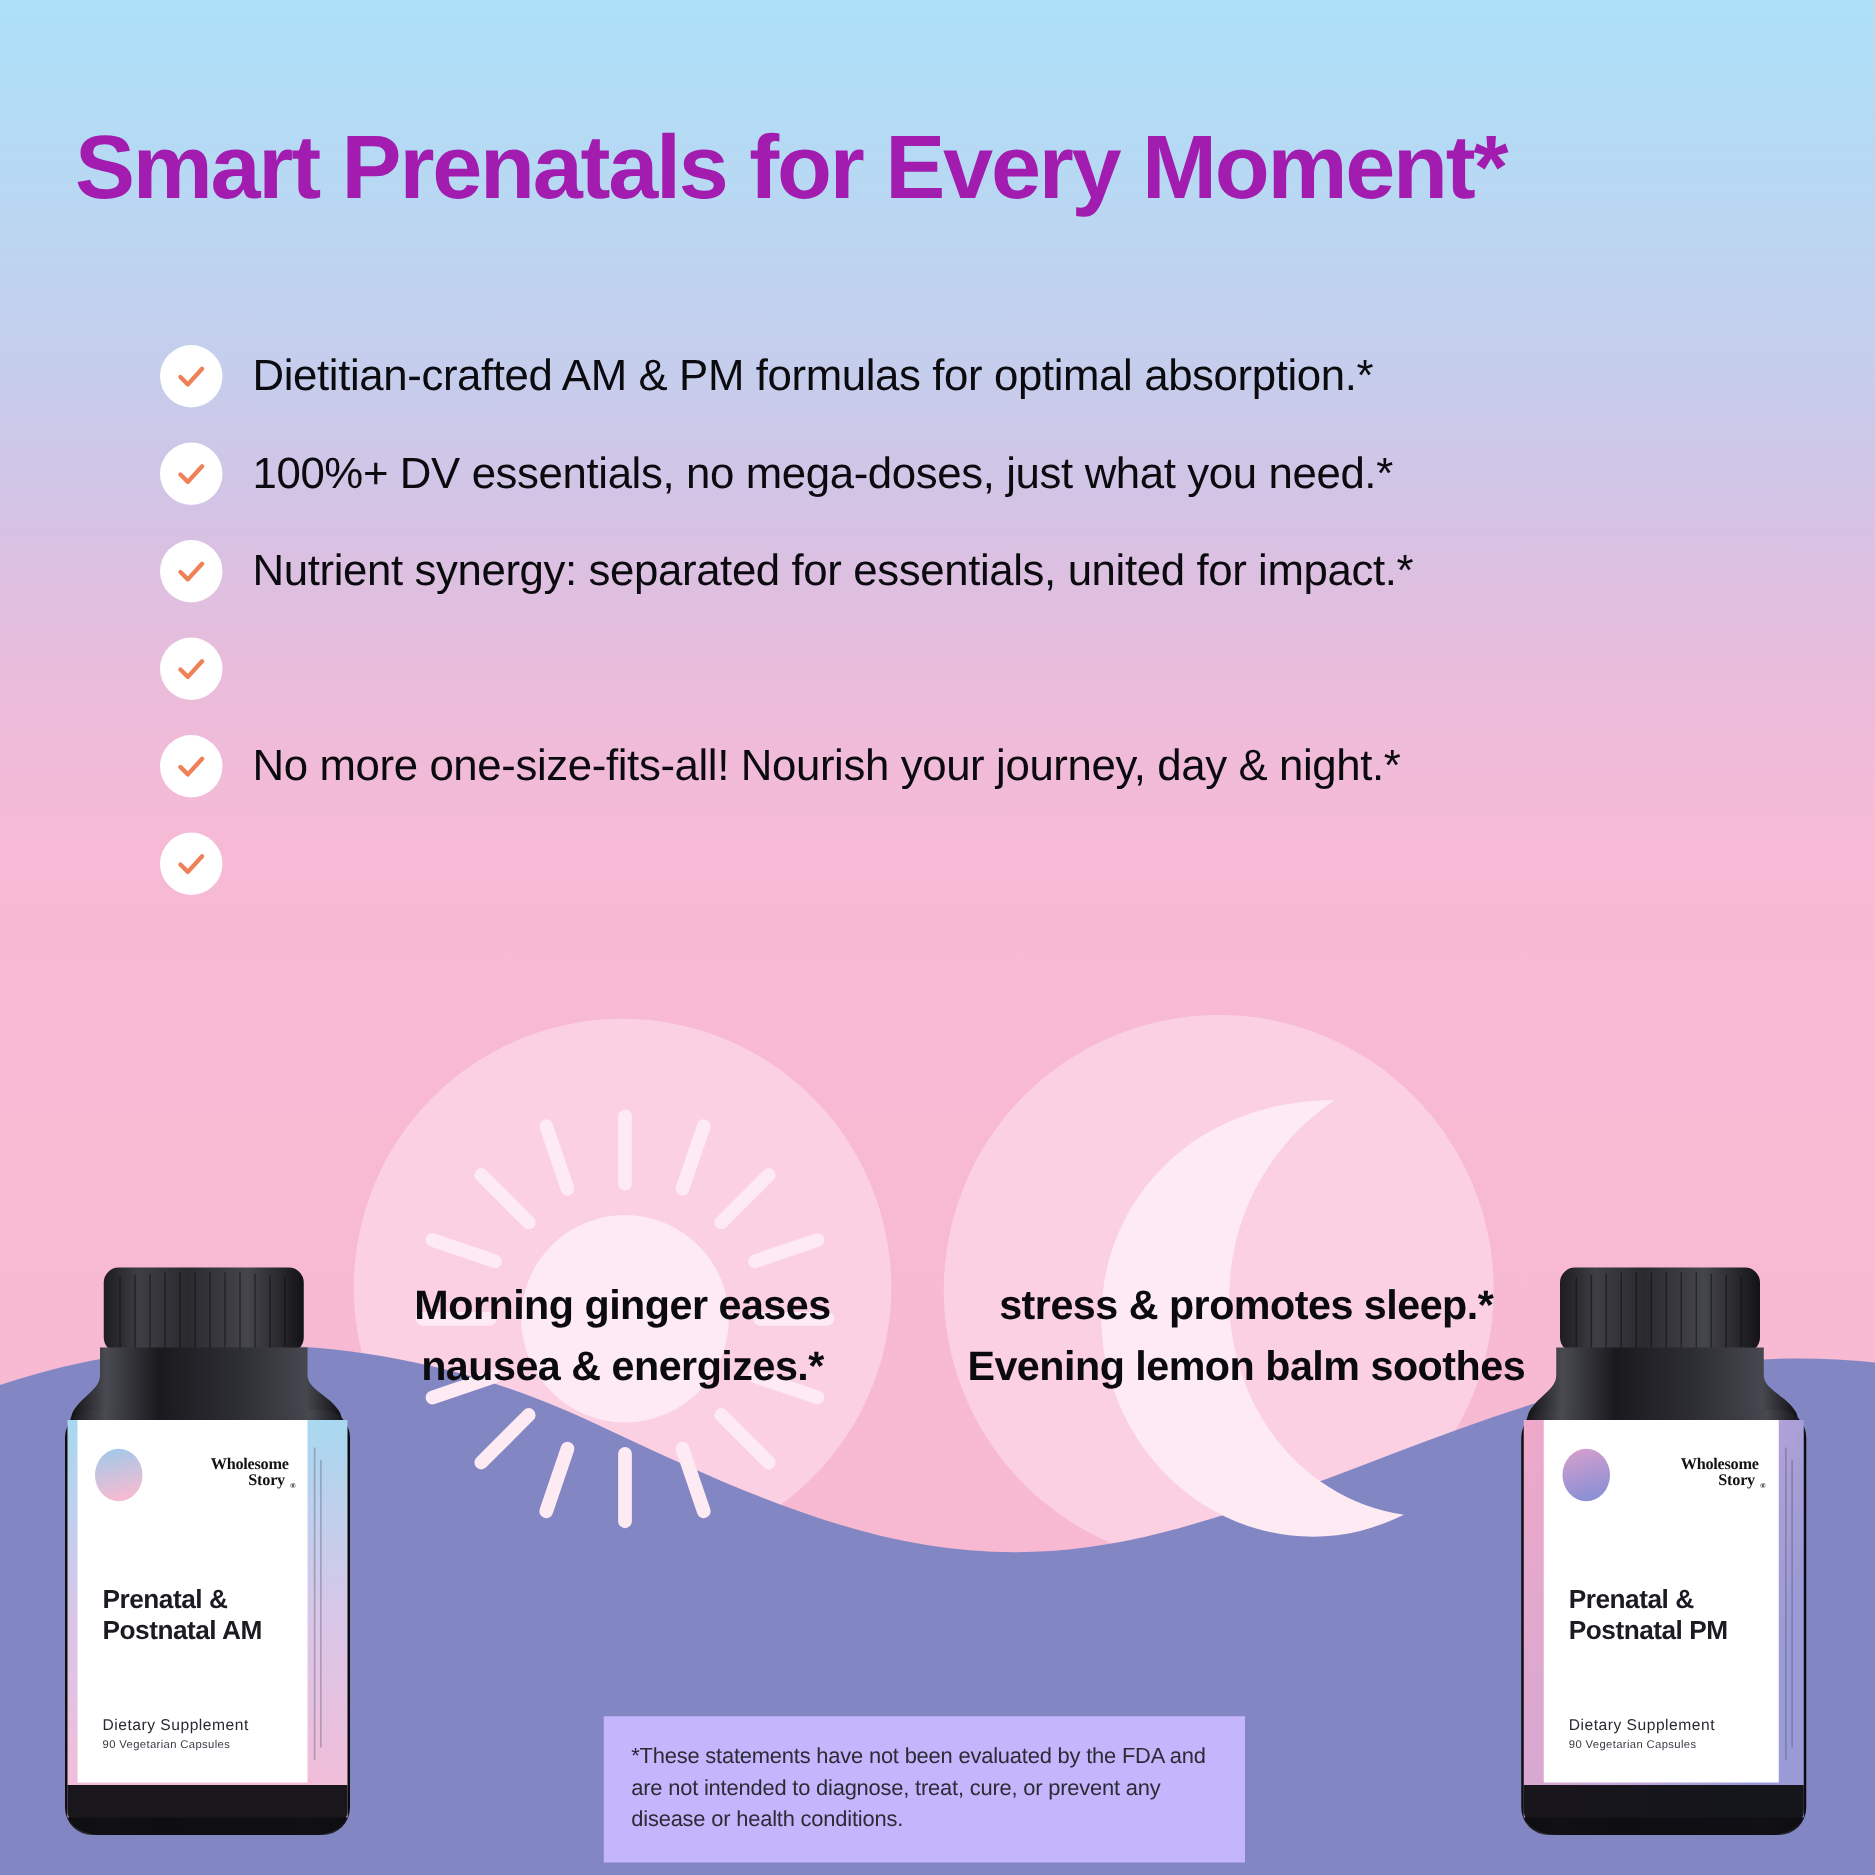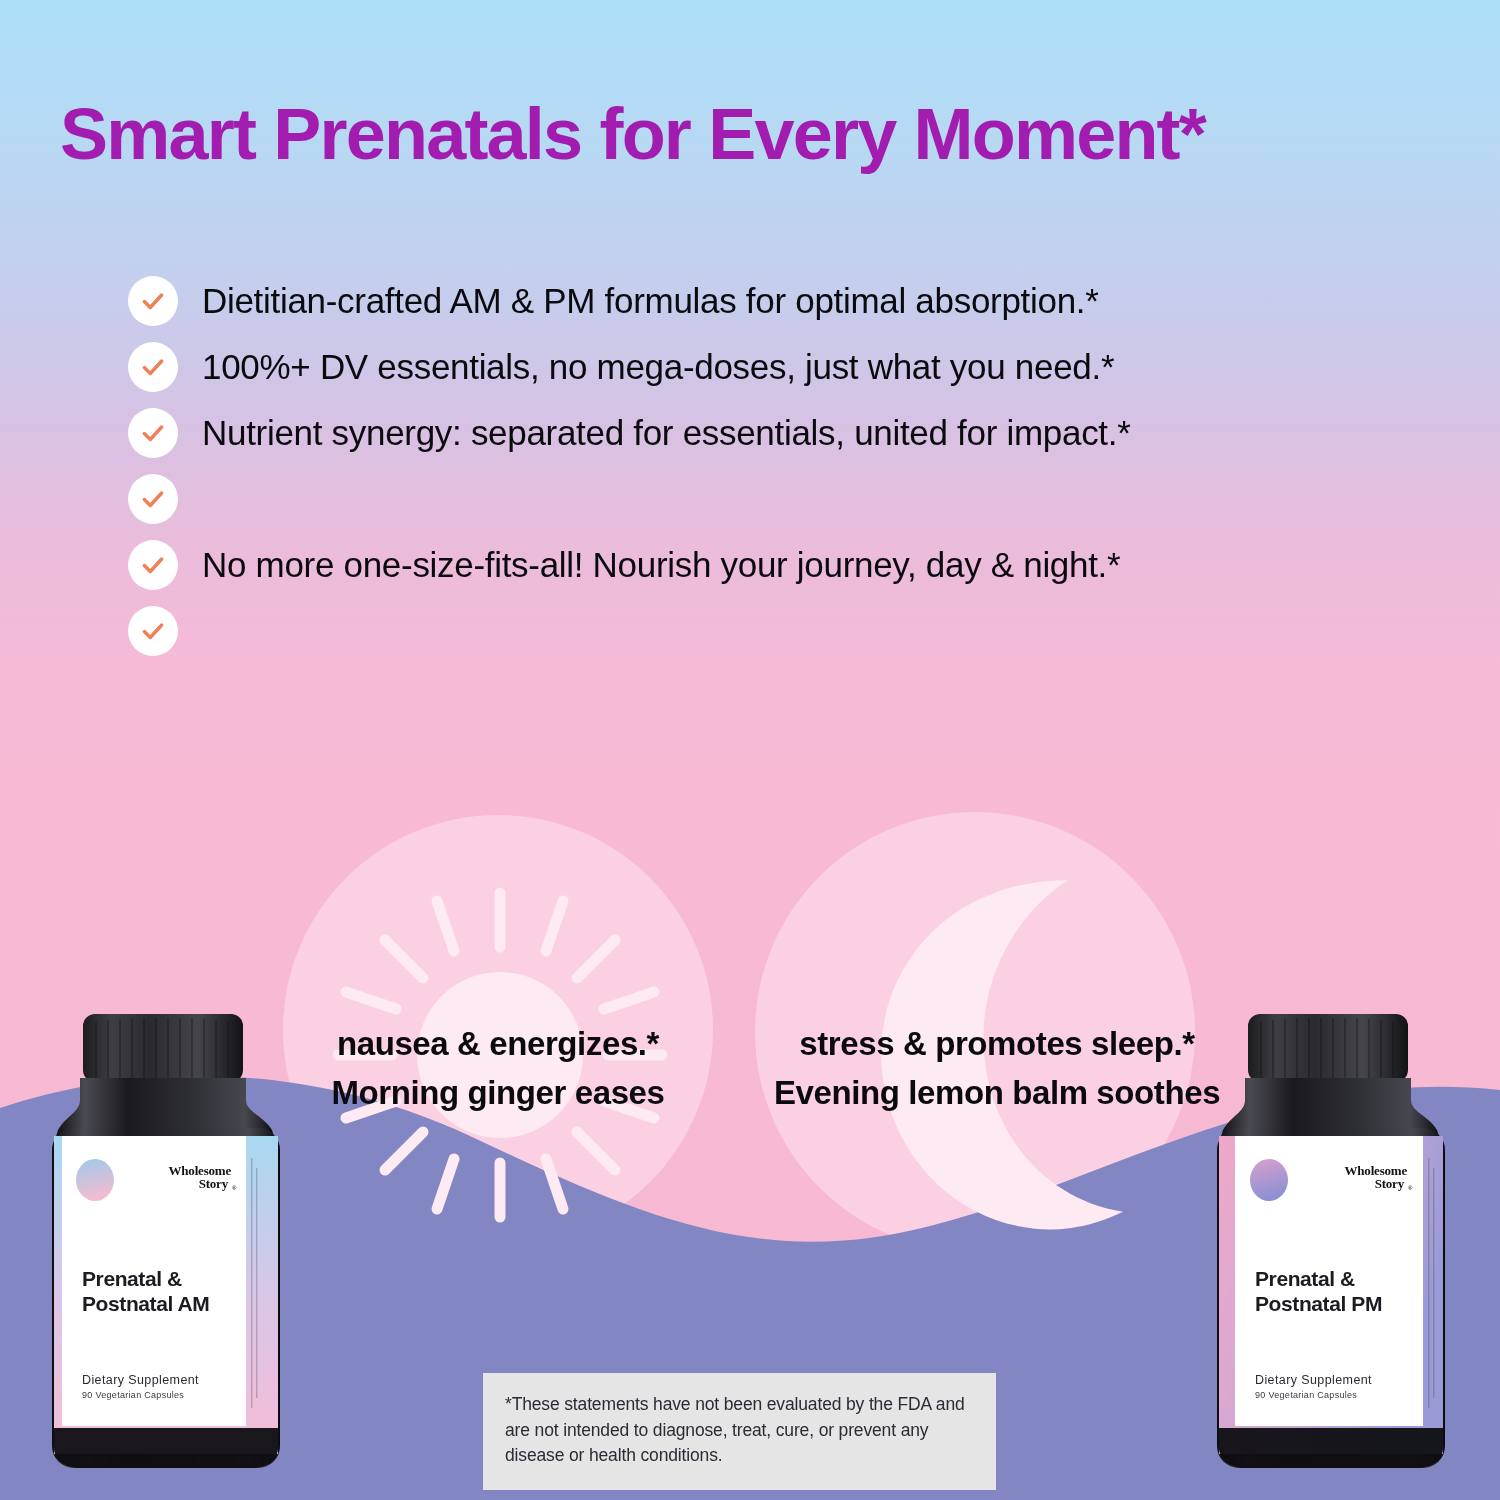--- a/index.html
+++ b/index.html
@@ -42,21 +42,21 @@
     position:absolute; left:60px; top:98px; width:1400px;
     z-index:10;
     font-size:72px; font-weight:bold; letter-spacing:-1.8px;
     color:#a21caf; line-height:1.0;
   }
 
   
   #bullets{
     position:absolute; left:128px; top:272px; width:1330px;
     z-index:10;
-    display:flex; flex-direction:column; gap:8px;
+    display:flex; flex-direction:column; gap:20px;
   }
   .bullet{ display:flex; align-items:center; gap:24px; height:58px; }
   .check-circle{
     flex:0 0 auto; width:50px; height:50px; border-radius:50%;
     background:#ffffff; display:flex; align-items:center; justify-content:center;
   }
   .check-circle svg{ width:26px; height:26px; display:block; }
   .bullet-text{
     font-size:35px; font-weight:400; color:#0b0b0f;
     letter-spacing:-0.3px; white-space:nowrap;
@@ -86,21 +86,21 @@
   .lbl-sub  { font-family:"Liberation Sans",sans-serif; font-weight:400;  font-size:12.5px; fill:#2a2a33; letter-spacing:0.4px;}
   .lbl-cap  { font-family:"Liberation Sans",sans-serif; font-weight:400;  font-size:9px;  fill:#3a3a44; letter-spacing:0.3px;}
   .brand1   { font-family:"Liberation Serif",serif; font-weight:bold; font-size:13px; fill:#121217; letter-spacing:-0.2px;}
   .brand2   { font-family:"Liberation Serif",serif; font-weight:bold; font-size:13px; fill:#121217; letter-spacing:-0.2px;}
   .brand-r  { font-family:"Liberation Serif",serif; font-weight:bold; font-size:6px;  fill:#121217;}
 
   
   #disclaimer{
     position:absolute; left:483px; top:1373px; width:513px;
     z-index:30;
-    background:#e5e5e5;
+    background:#c4b5fd;
     padding:19px 22px 21px 22px;
     font-size:17.5px; line-height:1.47; color:#2b2b35;
     letter-spacing:-0.15px;
   }
   #disclaimer p{ margin:0; }
 </style>
 </head>
 <body>
 
 <div id="bg-gradient"></div>
@@ -192,22 +192,22 @@
     <span class="check-circle">
       <svg viewBox="0 0 24 24" fill="none" stroke="#ef8159" stroke-width="3.2" stroke-linecap="round" stroke-linejoin="round">
           <polyline points="4,12.5 9.5,18 20,6.5"></polyline>
         </svg>
     </span>
   </div>
 
 </div>
 
 <div class="caption" id="caption-am">
+  <div>Morning ginger eases</div>
   <div>nausea &amp; energizes.*</div>
-  <div>Morning ginger eases</div>
 </div>
 
 <div class="caption" id="caption-pm">
   <div>stress &amp; promotes sleep.*</div>
   <div>Evening lemon balm soothes</div>
 </div>
 
 <div class="bottle" id="bottle-am">
   <svg viewBox="0 0 300 470">
     <defs>

